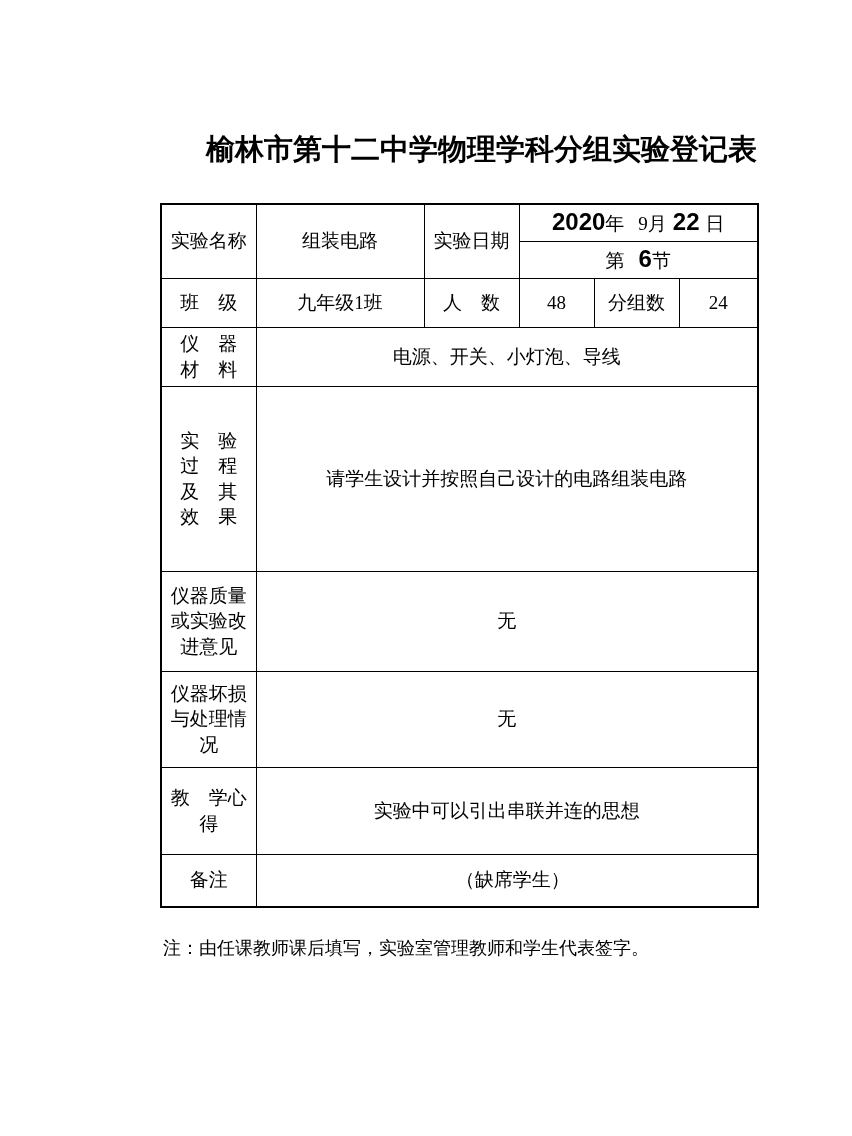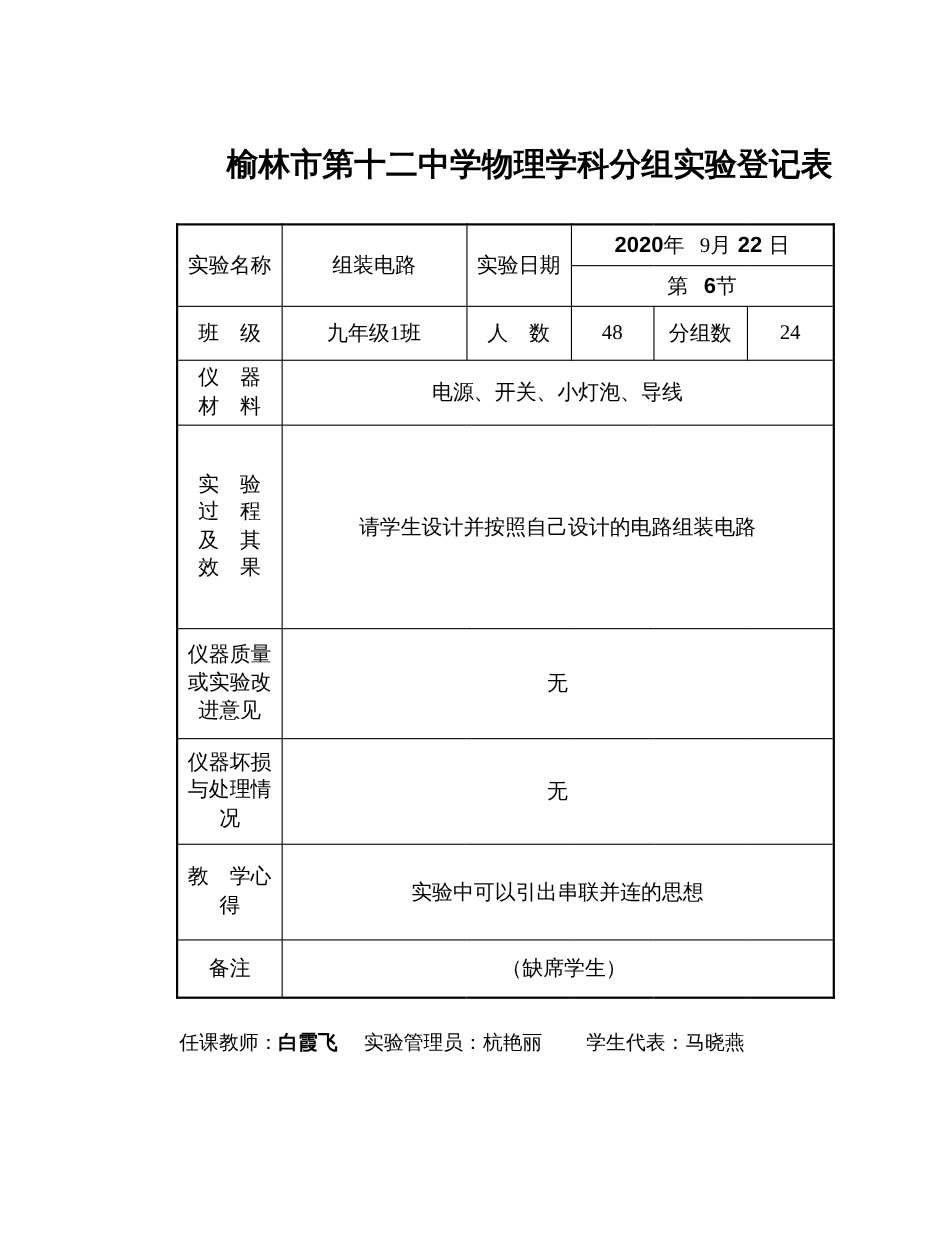--- a/index.html
+++ b/index.html
@@ -47,21 +47,21 @@
   tr.r2  td { height: 49px; text-align: center; }
   tr.r3  td { height: 59px; }
   tr.r4  td { height: 185px; text-align: center; }
   tr.r5  td { height: 100px; }
   tr.r6  td { height: 96px; }
   tr.r7  td { height: 87px; }
   tr.r8  td { height: 53px; }
   .bnum {
     font-weight: bold;
     font-family: "Liberation Sans", "DejaVu Sans", sans-serif;
-    font-size: 20px;
+    font-size: 24px;
   }
   .date-cell span { display: inline-block; }
   .sp-l { margin-left: 14px; }
   .sp-s { margin-left: 6px; }
   .left-cell { text-align: center; padding-left: 12px !important; }
   .footer {
     margin-top: 27px;
     margin-left: 3px;
     font-size: 18px;
     line-height: 27px;
@@ -138,18 +138,16 @@
         <td colspan="5">实验中可以引出串联并连的思想</td>
       </tr>
       <tr class="r8">
         <td>备注</td>
         <td colspan="5" class="left-cell">（缺席学生）</td>
       </tr>
     </tbody>
   </table>
 
   <div class="footer">
-    <div>
-      <span>任课教师：</span><span class="bold-name">白霞飞</span><span class="gap-a">实验管理员：</span><span>杭艳丽</span><span class="gap-b">学生代表：</span><span>马晓燕</span>
-    </div>
+    <div>注：由任课教师课后填写，实验室管理教师和学生代表签字。</div>
   </div>
 
 </div>
 
 </body></html>

